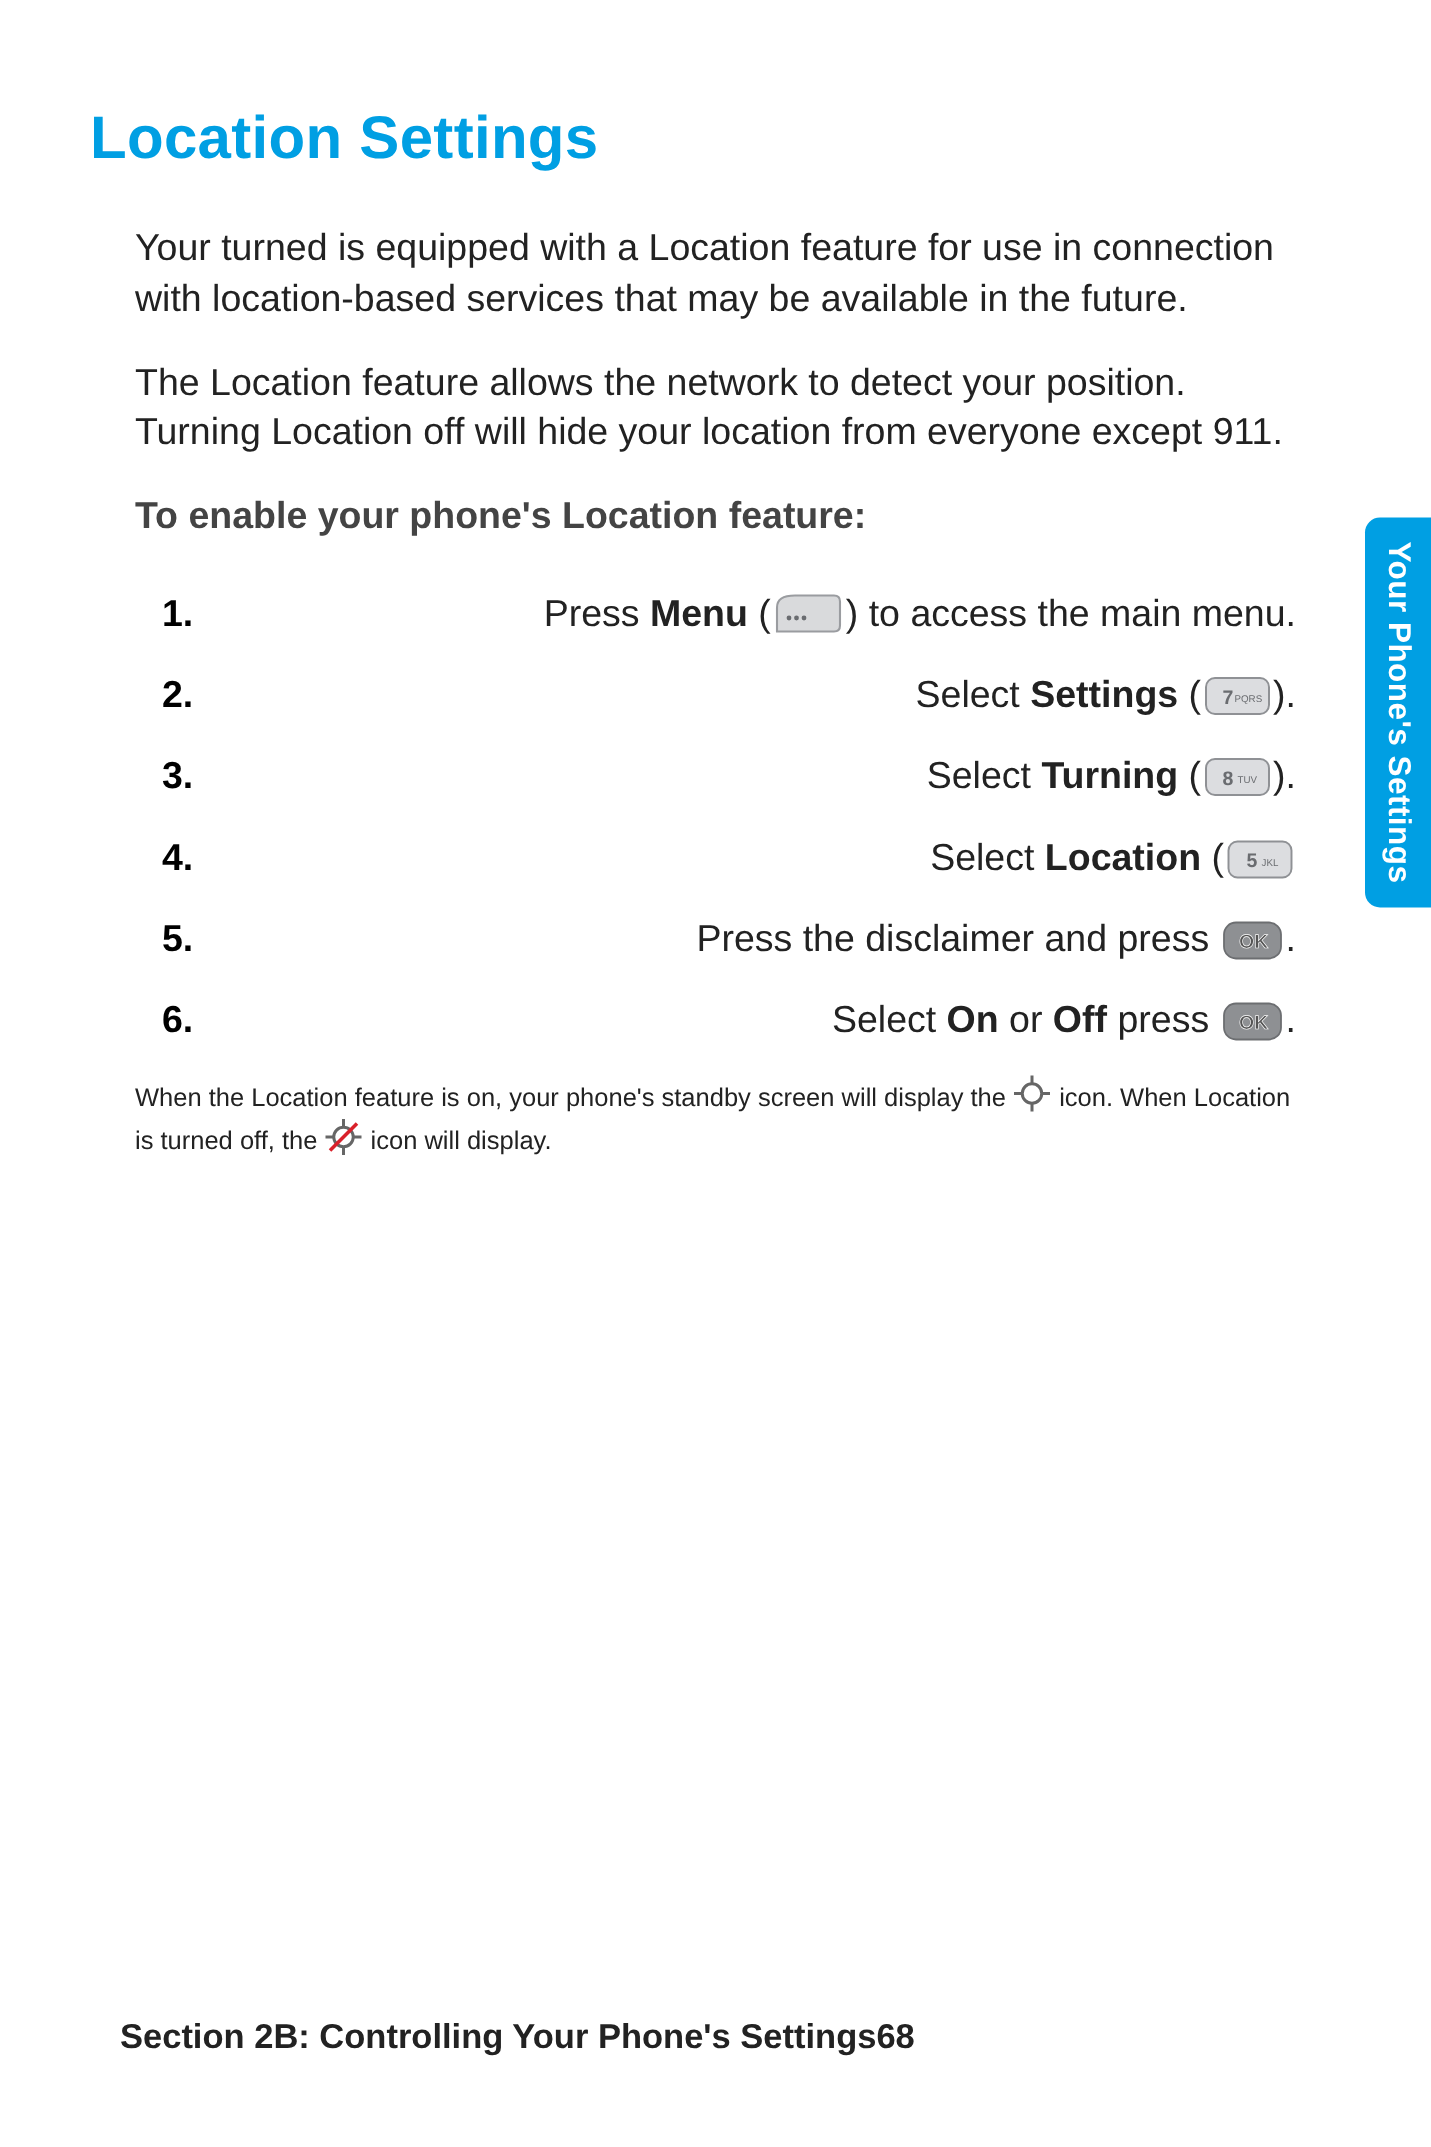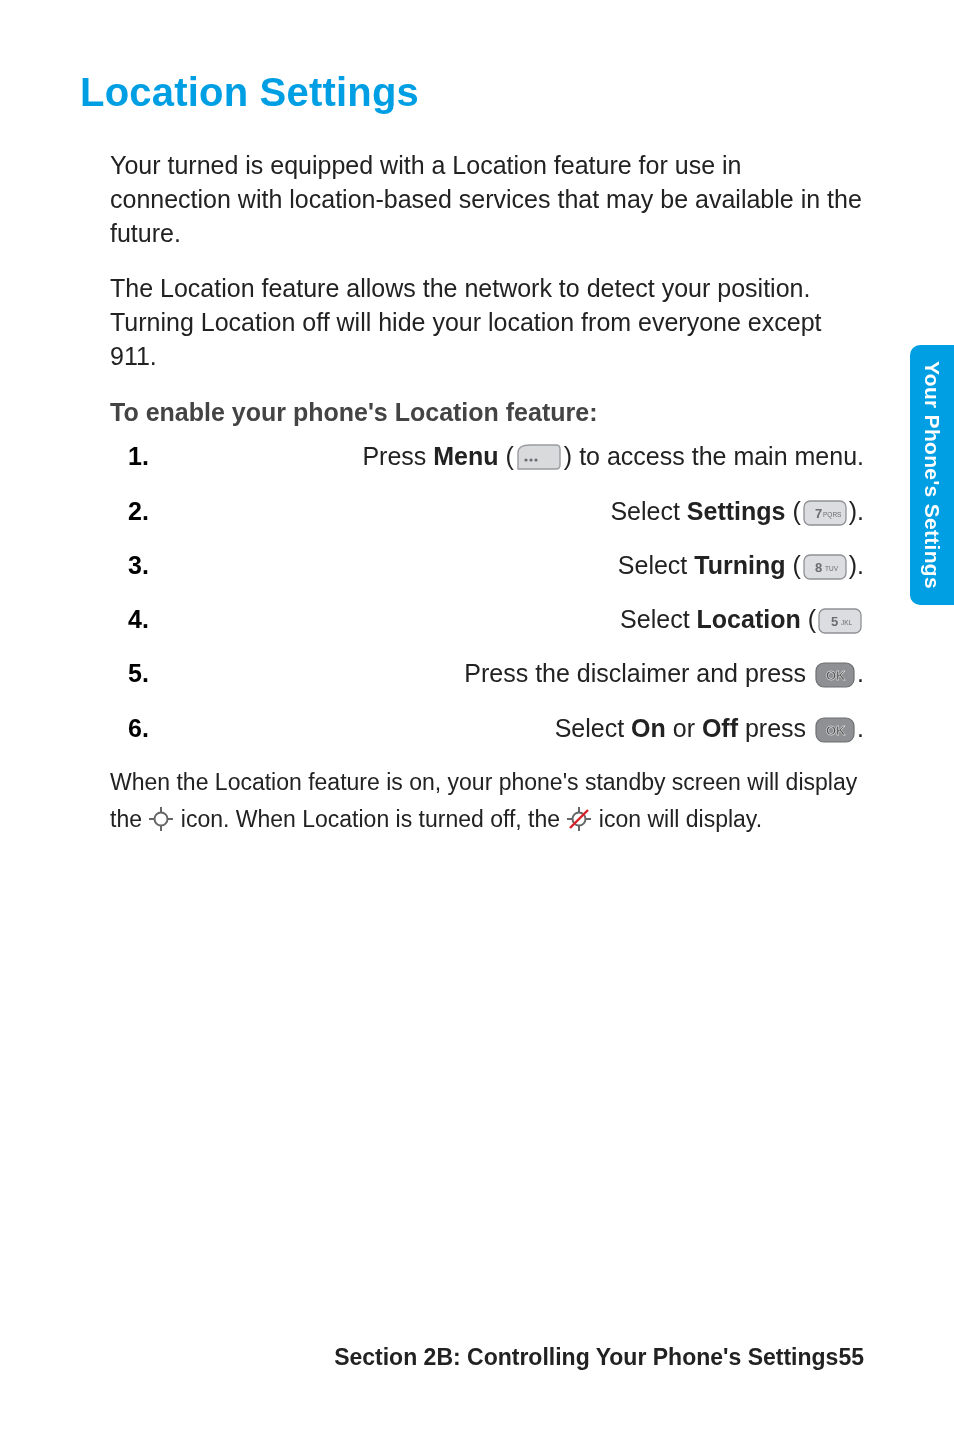--- a/index.html
+++ b/index.html
@@ -7,37 +7,37 @@
   body {
     font-family: "Myriad Pro", "Segoe UI", "Helvetica Neue", Arial, sans-serif;
     color: #222;
     background: #fff;
     position: relative;
   }
   .page {
     position: relative;
     width: 954px;
     height: 1431px;
-    padding: 70px 90px 0 80px;
+    padding: 70px 90px 0 60px;
   }
   h1.title {
     color: #009fe3;
     font-weight: 700;
     font-size: 40px;
     margin-bottom: 34px;
     letter-spacing: 0.2px;
   }
   .body-text {
     margin-left: 30px;
     font-size: 25px;
     line-height: 1.35;
     color: #222;
   }
   .para { margin-bottom: 22px; }
-  .sub { font-weight: 700; color: #444; margin-bottom: 9px; font-size: 25px; }
+  .sub { font-weight: 700; color: #444; margin-bottom: 29px; font-size: 25px; }
   ol.steps {
     list-style: none;
     margin-left: 18px;
     counter-reset: step;
     text-align: right;
   }
   ol.steps li {
     counter-increment: step;
     position: relative;
     padding-left: 42px;
@@ -47,21 +47,21 @@
   }
   ol.steps li::before {
     content: counter(step) ".";
     position: absolute;
     left: 0;
     top: 0;
     font-weight: 800;
     color: #000;
   }
   b { font-weight: 700; }
-  .after-list { margin-top: 12px; font-size: 23px; line-height: 1.6; }
+  .after-list { margin-top: 12px; font-size: 17px; line-height: 1.6; }
 
   
   .side-tab {
     position: absolute;
     right: 0;
     top: 345px;
     width: 44px;
     height: 260px;
     background: #009fe3;
     border-top-left-radius: 10px;
@@ -78,21 +78,21 @@
     letter-spacing: 0.3px;
   }
 
   
   .footer {
     position: absolute;
     bottom: 60px;
     left: 80px;
     right: 90px;
     display: flex;
-    justify-content: flex-end;
+    justify-content: flex-start;
     align-items: baseline;
     font-size: 23px;
     font-weight: 700;
     color: #222;
   }
 
   
   .key {
     display: inline-block;
     vertical-align: -6px;
@@ -207,16 +207,16 @@
     </p>
 
   </div>
 
   <div class="side-tab">
     <span>Your Phone's Settings</span>
   </div>
 
   <div class="footer">
     <span>Section 2B: Controlling Your Phone's Settings</span>
-    <span>55</span>
+    <span>68</span>
   </div>
 
 </div>
 
 </body></html>

